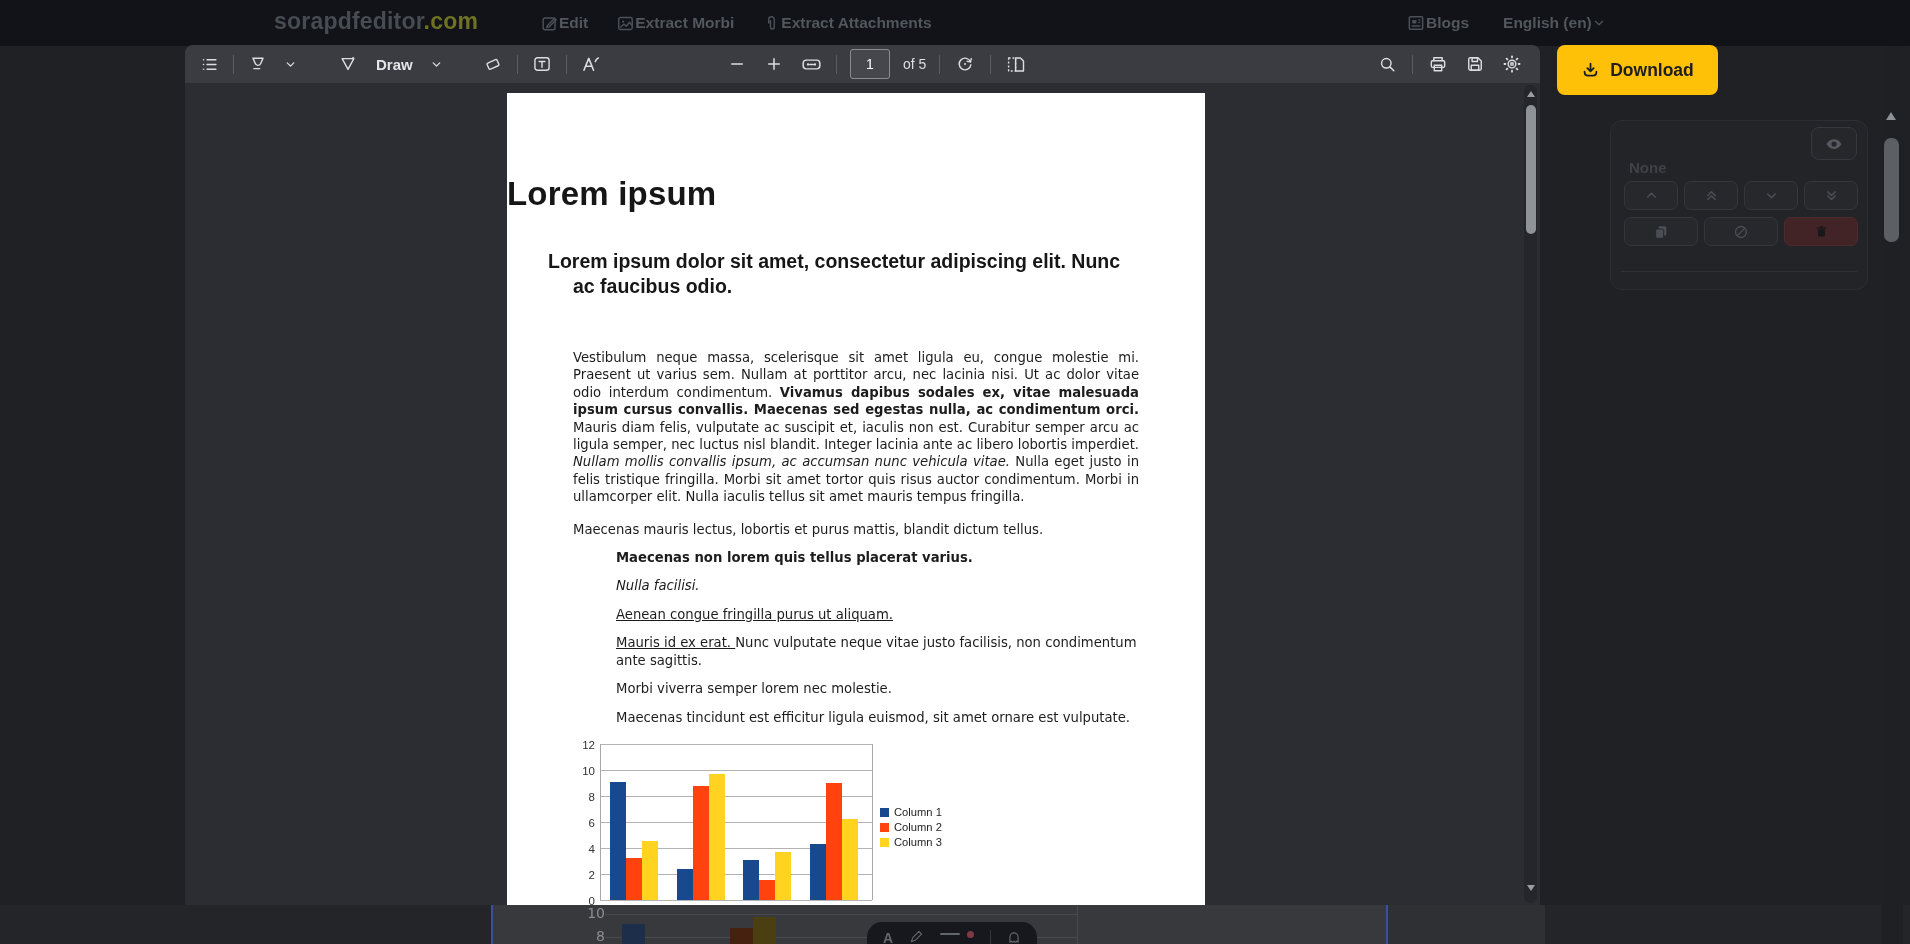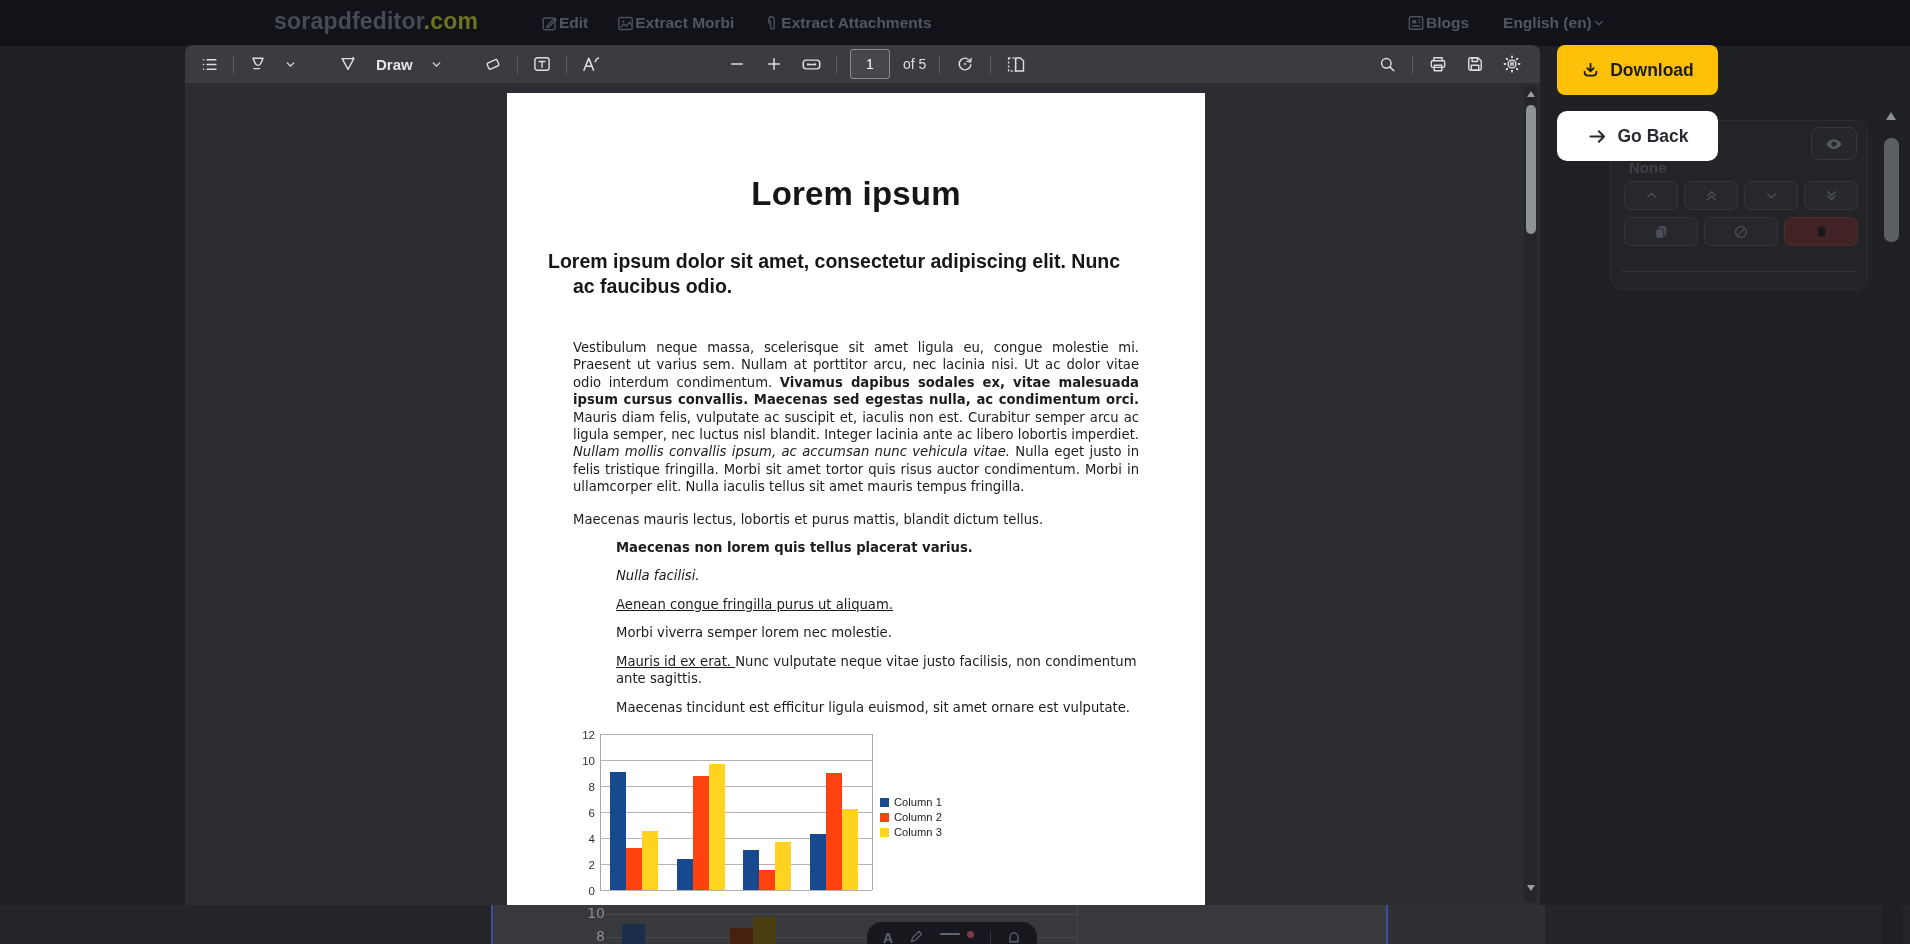--- a/index.html
+++ b/index.html
@@ -42,27 +42,27 @@
   .page { position:absolute; left:322px; top:10px; width:698px; height:812px; background:#ffffff; overflow:hidden; }
 
   
   .vscroll { position:absolute; left:1339px; top:2px; width:13px; height:818px; background:#24262a; border-radius:7px; }
   .vthumb { position:absolute; left:1.5px; top:20px; width:10px; height:129px; background:#8f9297; border-radius:5px; }
   .tri-up, .tri-down { position:absolute; left:2.5px; width:0; height:0; border-left:4px solid transparent; border-right:4px solid transparent; }
   .tri-up { top:6px; border-bottom:6px solid #9a9da2; }
   .tri-down { top:800px; border-top:6px solid #9a9da2; }
 
   
-  .doc-title { margin-top:80px; text-align:center; font-size:33px; font-weight:700; color:#161616; line-height:42px; letter-spacing:.2px; }
+  .doc-title { margin-top:80px; text-align:left; font-size:33px; font-weight:700; color:#161616; line-height:42px; letter-spacing:.2px; }
   .doc-sub {
     margin:34px 0 0 41px; width:590px; padding-left:25px; text-indent:-25px;
     font-size:19.5px; line-height:25px; font-weight:700; color:#161616;
   }
   .page-body { padding:0 66px; font-family:"DejaVu Sans", sans-serif; font-size:13.2px; line-height:17.4px; color:#1c1c1c; }
-  .para1 { margin-top:40px; text-align:justify; }
+  .para1 { margin-top:50px; text-align:justify; }
   .para2 { margin-top:15px; }
   .indent { margin:11px 0 0 43px; }
   .sg-b { font-weight:700; } .sg-i { font-style:italic; } .sg-u { text-decoration:underline; }
 
   
   .chart { position:relative; margin:7px 0 0 6px; width:420px; height:190px; font-family:"Liberation Sans",sans-serif; }
   .grid-line { position:absolute; height:1px; background:#b3b3b3; }
   .axis-v { position:absolute; width:1px; background:#a8a8a8; }
   .ytick { position:absolute; left:0; width:16px; text-align:right; font-size:11.5px; color:#333; }
   .bar { position:absolute; }
@@ -352,22 +352,22 @@
       <div class="page">
         <div class="doc-title">Lorem ipsum</div>
         <div class="doc-sub">Lorem ipsum dolor sit amet, consectetur adipiscing elit. Nunc ac faucibus odio.</div>
         <div class="page-body">
           <p class="para1"><span class="sg-n">Vestibulum neque massa, scelerisque sit amet ligula eu, congue molestie mi. Praesent ut varius sem. Nullam at porttitor arcu, nec lacinia nisi. Ut ac dolor vitae odio interdum condimentum. </span><span class="sg-b">Vivamus dapibus sodales ex, vitae malesuada ipsum cursus convallis. Maecenas sed egestas nulla, ac condimentum orci.</span><span class="sg-n"> Mauris diam felis, vulputate ac suscipit et, iaculis non est. Curabitur semper arcu ac ligula semper, nec luctus nisl blandit. Integer lacinia ante ac libero lobortis imperdiet. </span><span class="sg-i">Nullam mollis convallis ipsum, ac accumsan nunc vehicula vitae.</span><span class="sg-n"> Nulla eget justo in felis tristique fringilla. Morbi sit amet tortor quis risus auctor condimentum. Morbi in ullamcorper elit. Nulla iaculis tellus sit amet mauris tempus fringilla.</span></p>
           <p class="para2">Maecenas mauris lectus, lobortis et purus mattis, blandit dictum tellus.</p>
           <div id="indent-items">
               <p class="indent"><span class="sg-b">Maecenas non lorem quis tellus placerat varius.</span></p>
               <p class="indent"><span class="sg-i">Nulla facilisi.</span></p>
               <p class="indent"><span class="sg-u">Aenean congue fringilla purus ut aliquam. </span></p>
+              <p class="indent"><span class="sg-u">Mauris id ex erat. </span><span class="sg-n">Nunc vulputate neque vitae justo facilisis, non condimentum ante sagittis.</span></p>
               <p class="indent"><span class="sg-n">Morbi viverra semper lorem nec molestie.</span></p>
-              <p class="indent"><span class="sg-u">Mauris id ex erat. </span><span class="sg-n">Nunc vulputate neque vitae justo facilisis, non condimentum ante sagittis.</span></p>
               <p class="indent"><span class="sg-n">Maecenas tincidunt est efficitur ligula euismod, sit amet ornare est vulputate.</span></p>
             </div>
           <div class="chart">
             <div class="legend">
                 <div class="legend-row">
                   <span class="legend-sq" style="background: rgb(24, 73, 143);"></span>
                   <span class="legend-label">Column 1</span>
                 </div>
                 <div class="legend-row">
                   <span class="legend-sq" style="background: rgb(255, 66, 14);"></span>
@@ -457,28 +457,20 @@
 
   <button class="btn-download">
     <span>
         <svg width="19" height="19" viewBox="0 0 24 24" fill="none" stroke="currentColor" stroke-width="2.3" stroke-linecap="round" stroke-linejoin="round">
           <path d="M12 3.5 v9 M8 9 l4 4 4-4"></path>
           <path d="M4.5 13.5 c0 3.5 2 5 4.5 5 h6 c2.5 0 4.5-1.5 4.5-5"></path>
         </svg>
       </span>
     <span>Download</span>
   </button>
-  <button class="btn-goback">
-    <span>
-        <svg width="21" height="21" viewBox="0 0 24 24" fill="none" stroke="currentColor" stroke-width="2.3" stroke-linecap="round" stroke-linejoin="round">
-          <path d="M4 12 h15 M13.5 6 L19.5 12 L13.5 18"></path>
-        </svg>
-      </span>
-    <span>Go Back</span>
-  </button>
 
   <div class="side-panel">
     <div class="sp-eye">
         <span>
           <svg width="18" height="18" viewBox="0 0 24 24" fill="currentColor">
             <path d="M12 5.5 C6.8 5.5 3.3 9.5 2 12 c1.3 2.5 4.8 6.5 10 6.5 s8.7-4 10-6.5 c-1.3-2.5-4.8-6.5-10-6.5 z M12 15.5 a3.5 3.5 0 1 1 0-7 a3.5 3.5 0 0 1 0 7 z"></path>
           </svg>
         </span>
       </div>
     <div class="sp-none">None</div>

